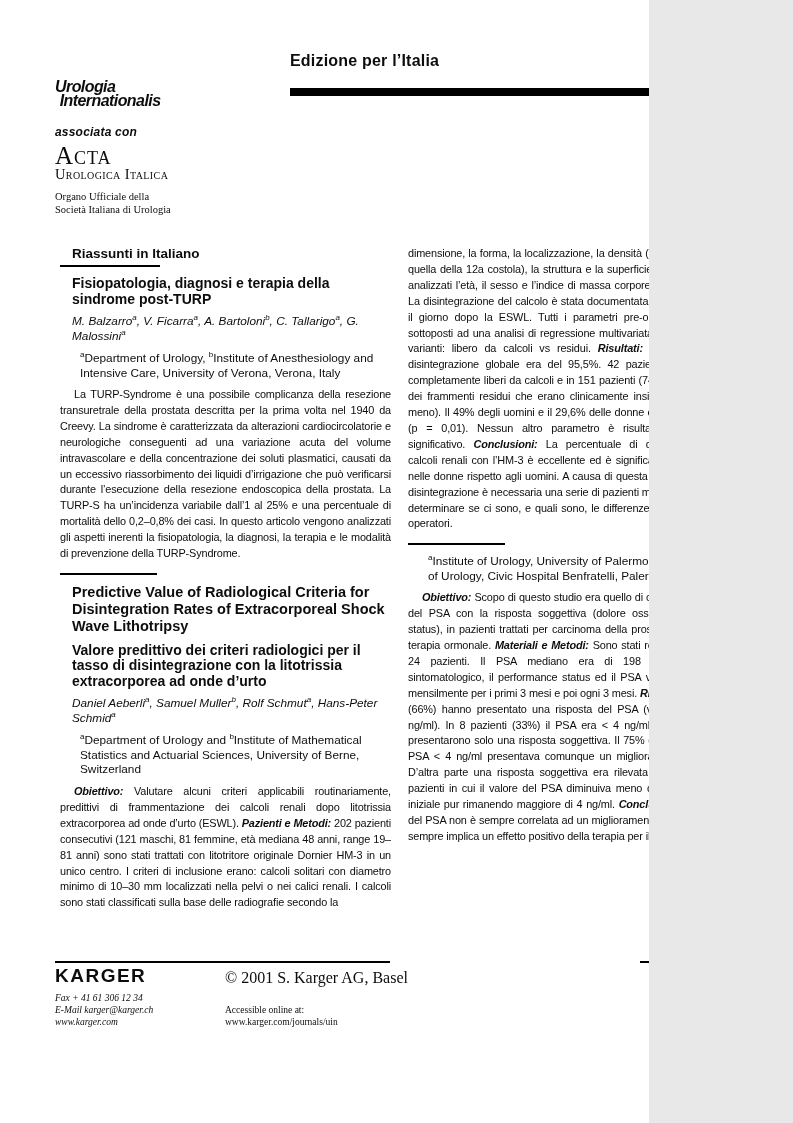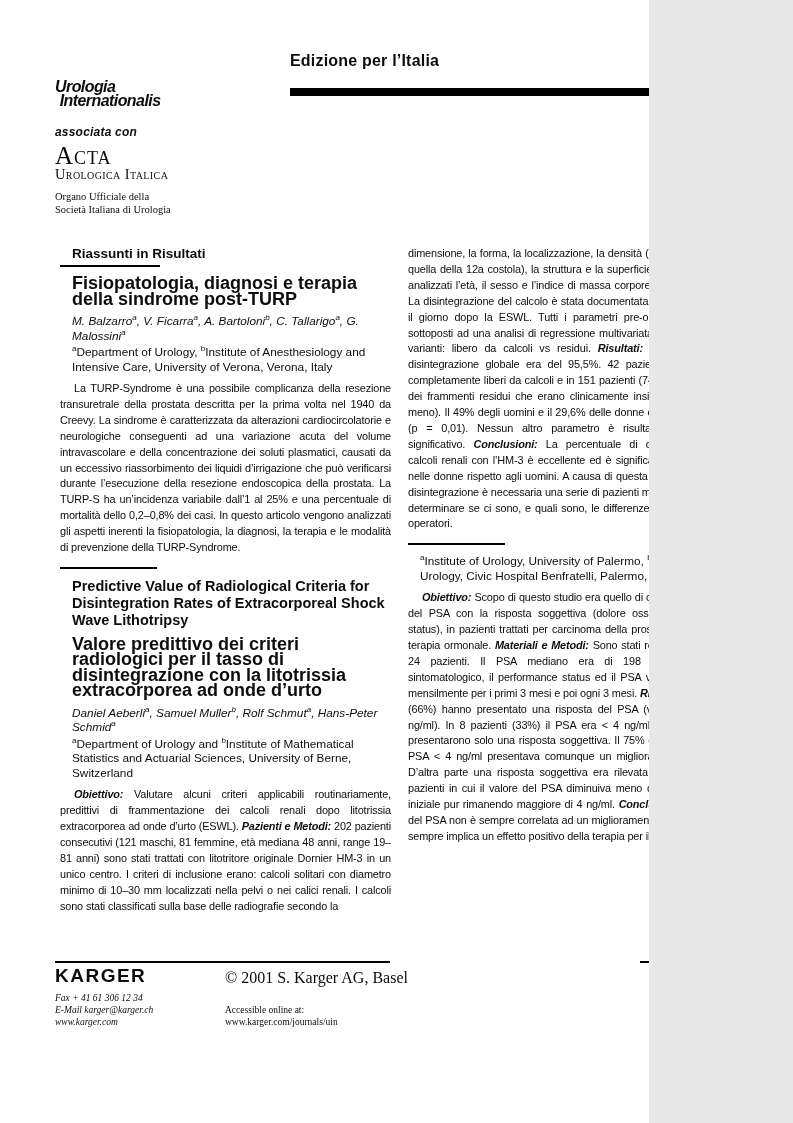--- a/index.html
+++ b/index.html
@@ -23,23 +23,23 @@
 
   
   .col{position:absolute;top:246px;width:331px;}
   .col-left{left:60px;}
   .col-right{left:408px;}
 
   .section-heading{margin:0;padding-left:12px;font-size:13.5px;font-weight:bold;}
   .head-rule{width:100px;border:0;border-top:2px solid #000;margin:4px 0 9px 0;}
 
   .article-title{margin:0;padding-left:12px;font-size:14.5px;font-weight:bold;line-height:17px;margin-bottom:8px;}
-  .article-subtitle{margin:0;padding-left:12px;font-size:18px;font-weight:bold;line-height:15.5px;margin-bottom:7px;}
+  .article-subtitle{margin:0;padding-left:12px;font-size:14px;font-weight:bold;line-height:15.5px;margin-bottom:7px;}
   .article-authors{margin:0;padding-left:12px;font-size:11.8px;font-style:italic;line-height:14.5px;margin-bottom:2px;}
-  .article-affiliation{margin:0;padding-left:12px;font-size:11.8px;line-height:14.5px;margin-bottom:7px;}
+  .article-affiliation{margin:8px;padding-left:12px;font-size:11.8px;line-height:14.5px;margin-bottom:7px;}
   .abstract{margin:0;font-size:10.9px;line-height:15.9px;letter-spacing:-.15px;
             text-align:justify;text-indent:14px;}
   .abstract.cont{text-indent:0;}
   .kw{font-weight:bold;font-style:italic;}
   sup{font-size:8px;line-height:0;vertical-align:super;}
   .article-divider{width:97px;border:0;border-top:2px solid #000;margin:11px 0 9px 0;}
 
   
   .footer-rule-left{position:absolute;left:55px;top:961px;width:335px;height:2px;background:#000;}
   .footer-rule-right{position:absolute;left:640px;top:961px;width:100px;height:2px;background:#000;}
@@ -68,21 +68,21 @@
     <div class="associata">associata con</div>
     <div class="acta1">Acta</div>
     <div class="acta2">Urologica Italica</div>
     <div class="organ">
       <div>Organo Ufficiale della</div>
       <div>Società Italiana di Urologia</div>
     </div>
   </div>
 
   <div class="col col-left">
-    <h1 class="section-heading">Riassunti in Risultati</h1>
+    <h1 class="section-heading">Riassunti in Italiano</h1>
     <hr class="head-rule">
 
     <article>
       <h3 class="article-subtitle">Fisiopatologia, diagnosi e terapia della sindrome post-TURP</h3>
       <p class="article-authors">M. Balzarro<sup>a</sup>, V. Ficarra<sup>a</sup>, A. Bartoloni<sup>b</sup>, C. Tallarigo<sup>a</sup>, G. Malossini<sup>a</sup></p>
       <p class="article-affiliation"><sup>a</sup>Department of Urology, <sup>b</sup>Institute of Anesthesiology and Intensive Care, University of Verona, Verona, Italy</p>
       <p class="abstract">La TURP-Syndrome è una possibile complicanza della resezione transuretrale della prostata descritta per la prima volta nel 1940 da Creevy. La sindrome è caratterizzata da alterazioni cardiocircolatorie e neurologiche conseguenti ad una variazione acuta del volume intravascolare e della concentrazione dei soluti plasmatici, causati da un eccessivo riassorbimento dei liquidi d’irrigazione che può verificarsi durante l’esecuzione della resezione endoscopica della prostata. La TURP-S ha un’incidenza variabile dall’1 al 25% e una percentuale di mortalità dello 0,2–0,8% dei casi. In questo articolo vengono analizzati gli aspetti inerenti la fisiopatologia, la diagnosi, la terapia e le modalità di prevenzione della TURP-Syndrome.</p>
     </article>
 
     <hr class="article-divider">

